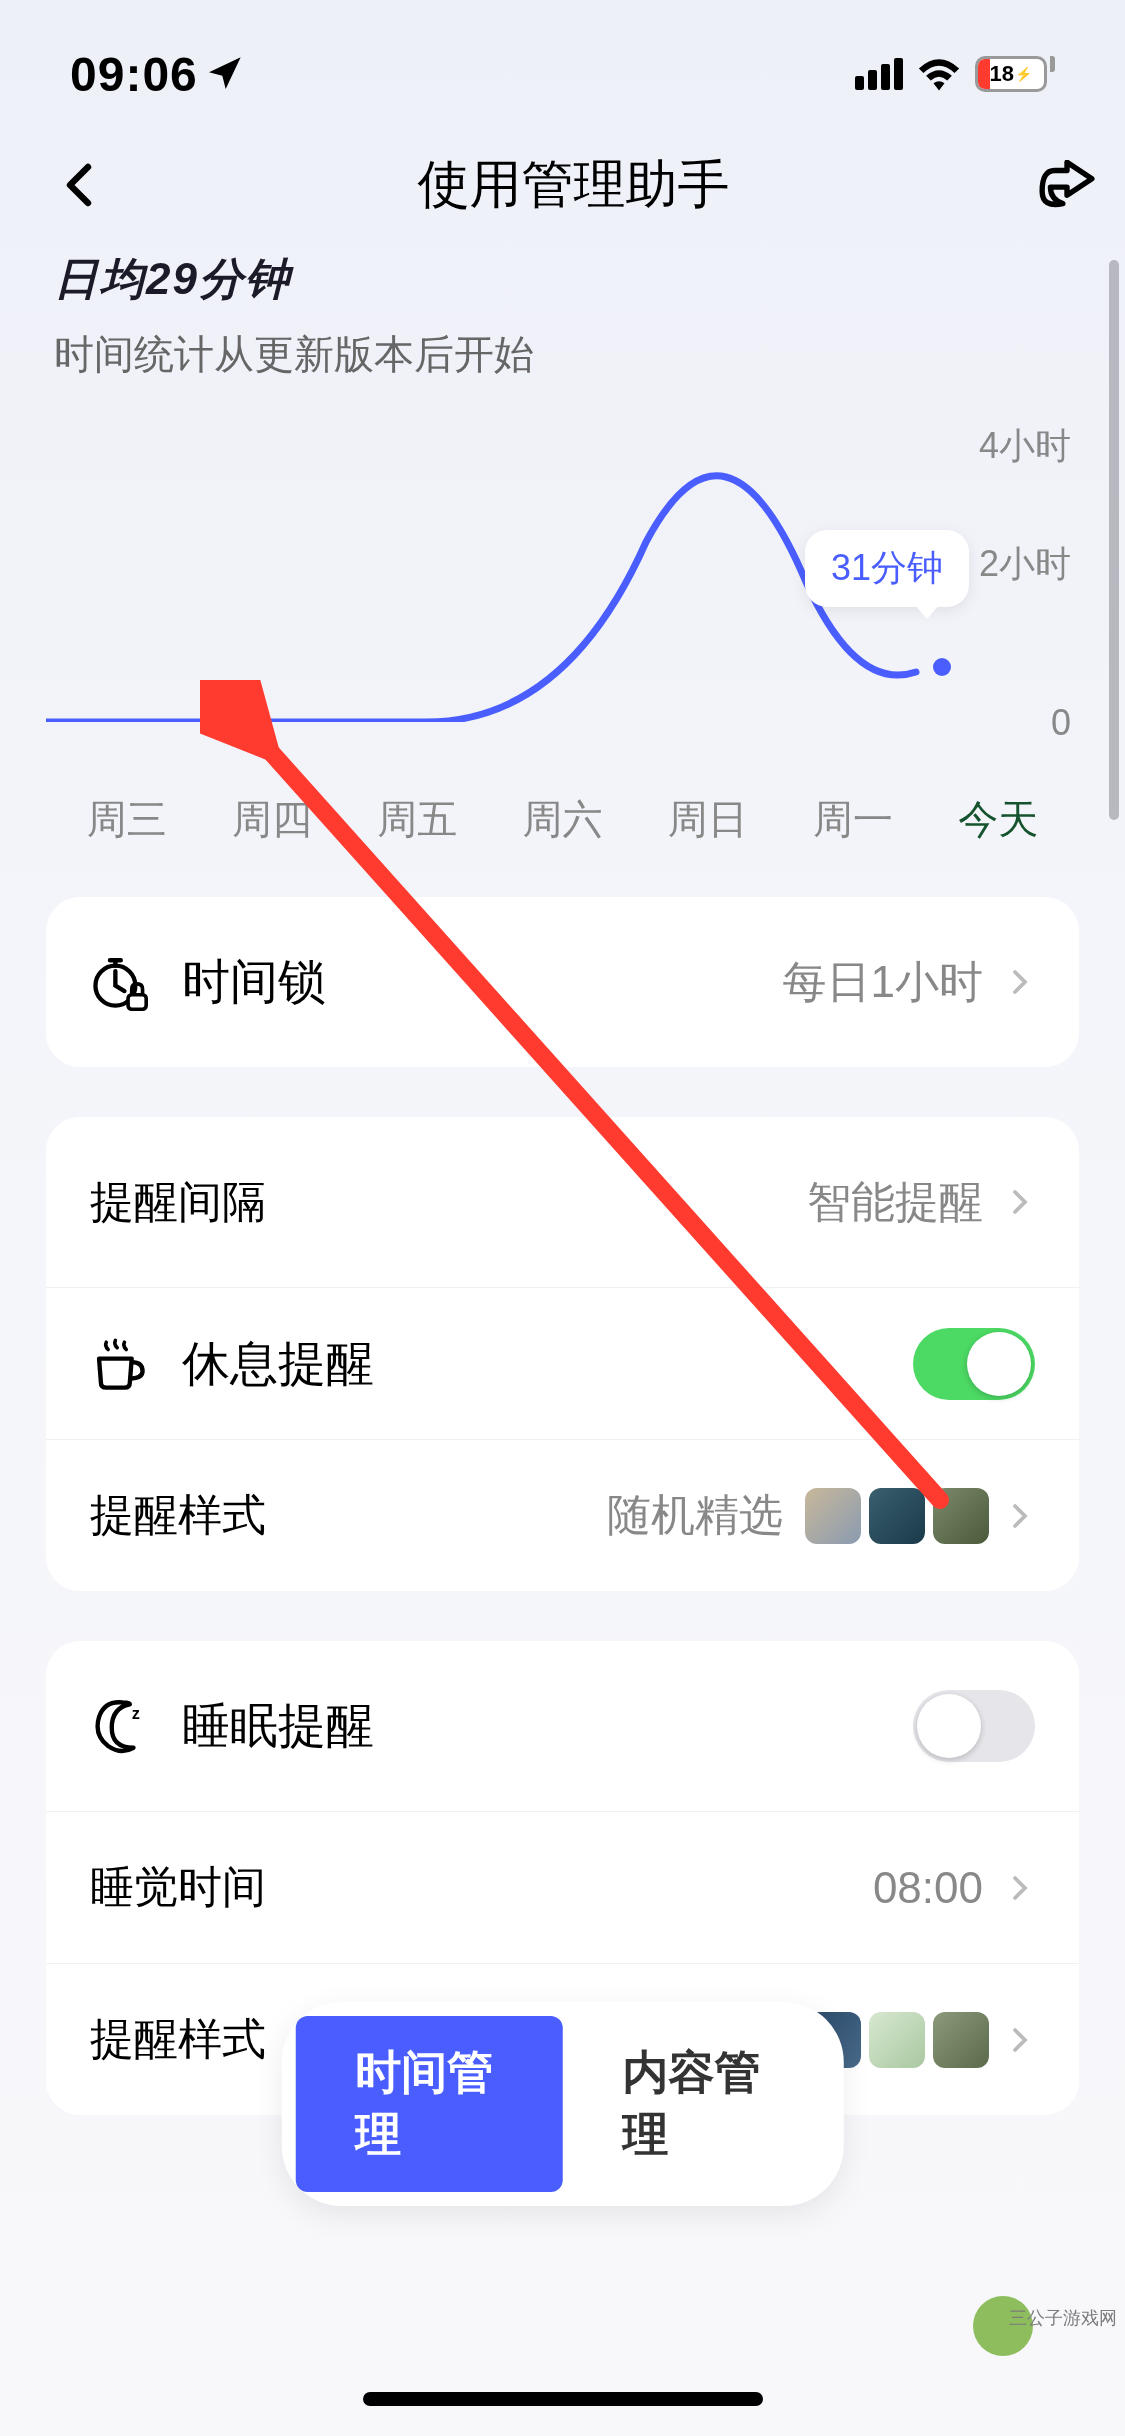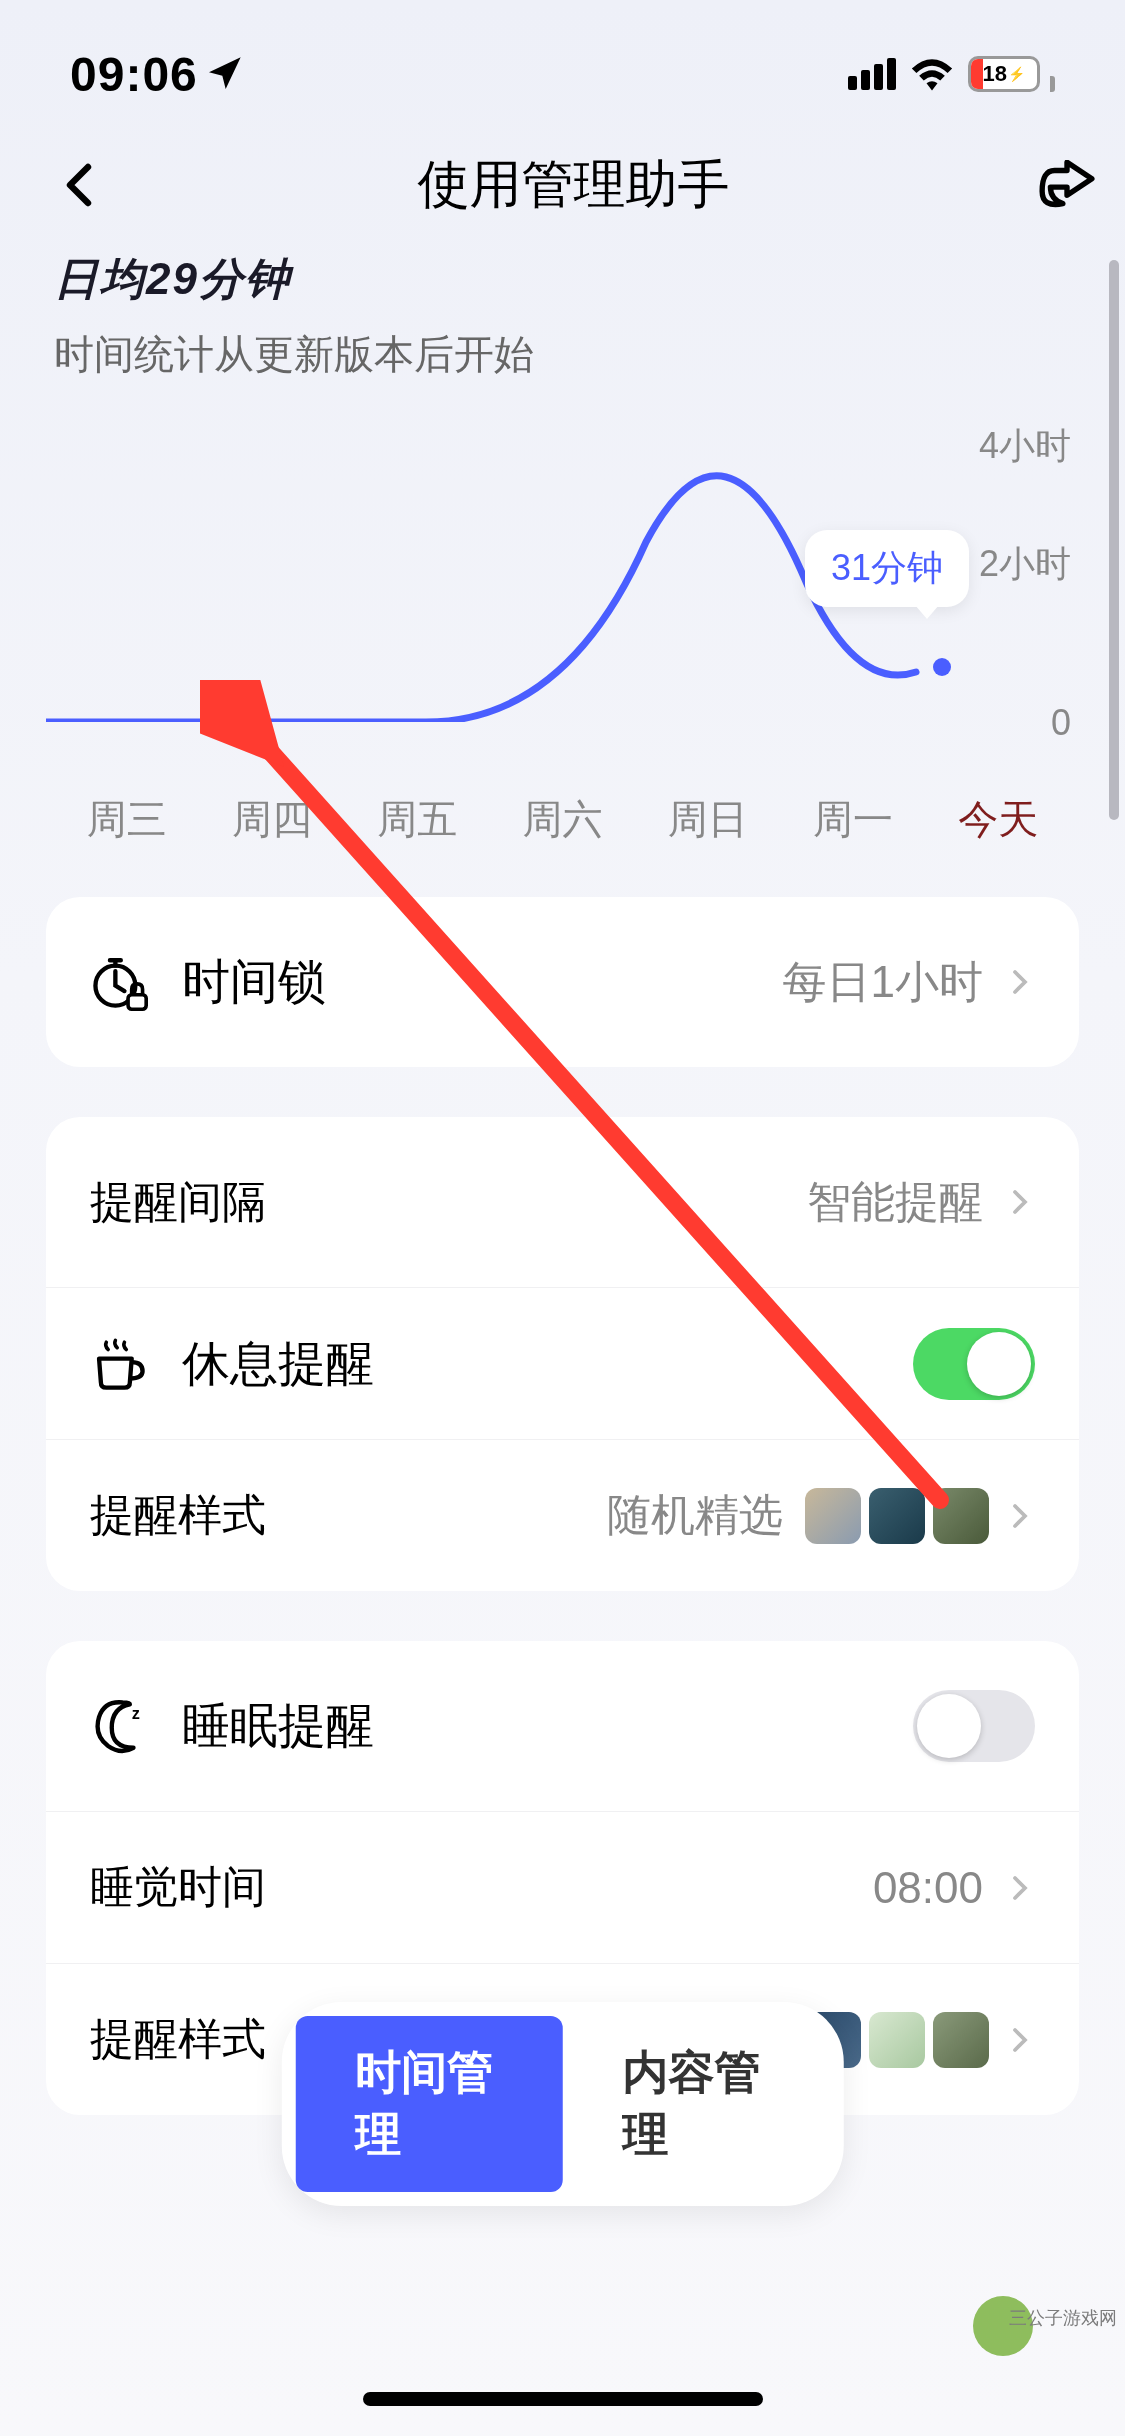--- a/index.html
+++ b/index.html
@@ -5,41 +5,41 @@
 *{margin:0;padding:0;box-sizing:border-box;font-family:-apple-system,BlinkMacSystemFont,"PingFang SC","Helvetica Neue",sans-serif;-webkit-font-smoothing:antialiased}
 html,body{width:1125px;height:2436px;background:linear-gradient(180deg,#eef0f8 0%,#f4f5fa 40%,#f8f8fb 100%);position:relative;overflow:hidden}
 .status-bar{display:flex;justify-content:space-between;align-items:center;padding:28px 70px 0 70px;height:120px}
 .status-time{font-size:48px;font-weight:700;letter-spacing:1px;display:flex;align-items:center;gap:6px}
 .status-time svg{width:40px;height:40px}
 .status-right{display:flex;align-items:center;gap:14px}
 .signal-bars{display:flex;align-items:flex-end;gap:4px}
 .signal-bars span{width:9px;background:#000;border-radius:2px}
 .signal-bars span:nth-child(1){height:14px}.signal-bars span:nth-child(2){height:20px}.signal-bars span:nth-child(3){height:26px}.signal-bars span:nth-child(4){height:32px}
 .wifi-icon{width:44px;height:34px}
-.battery{display:flex;align-items:flex-end;gap:10px}
+.battery{display:flex;align-items:flex-start;gap:3px}
 .battery-body{width:72px;height:36px;border:3px solid #999;border-radius:10px;position:relative;overflow:hidden;background:#fff}
 .battery-fill{position:absolute;left:0;top:0;bottom:0;width:18%;background:#ff3b30}
 .battery-text{position:absolute;inset:0;display:flex;align-items:center;justify-content:center;font-size:22px;font-weight:700;color:#000;z-index:2}
 .battery-tip{width:5px;height:16px;background:#999;border-radius:0 3px 3px 0}
 .nav-bar{display:flex;align-items:center;justify-content:space-between;padding:30px 28px 30px 50px}
 .nav-back,.nav-share{width:60px;height:60px;display:flex;align-items:center;justify-content:center}
 .nav-title{font-size:52px;font-weight:500;color:#000}
 .content{padding:0 46px}
 .big-title{font-size:44px;font-weight:900;color:#1a1a28;letter-spacing:2px;padding-left:8px;font-style:italic}
 .subtitle{font-size:40px;color:#666;padding:18px 0 0 8px}
 .chart-wrap{position:relative;height:420px;margin-top:40px}
 .chart-y{position:absolute;right:8px;font-size:36px;color:#888}
 .chart-y.y4{top:0}.chart-y.y2{top:118px}.chart-y.y0{top:280px}
 .chart-line{position:absolute;left:0;right:110px;top:0;height:300px}
 .chart-tooltip{position:absolute;right:110px;top:108px;background:#fff;border-radius:22px;padding:14px 26px;font-size:36px;color:#4a5eff;font-weight:500;box-shadow:0 4px 16px rgba(0,0,0,0.08)}
 .chart-tooltip::after{content:"";position:absolute;bottom:-12px;right:30px;width:0;height:0;border-left:12px solid transparent;border-right:12px solid transparent;border-top:14px solid #fff}
 .chart-dot{position:absolute;width:18px;height:18px;background:#4a5eff;border-radius:50%;right:128px;top:236px}
 .days{display:flex;padding:0 8px;margin-top:-50px}
 .day{flex:1;text-align:center;font-size:40px;color:#888}
-.day.active{color:#7f1d1d;font-weight:500}
+.day.active{color:#14532d;font-weight:500}
 .card{background:#fff;border-radius:34px;margin-top:50px;overflow:hidden}
 .row{display:flex;align-items:center;padding:0 44px;min-height:152px;border-top:1px solid #f0f0f2}
 .row:first-child{border-top:none;min-height:170px}
 .row-icon{width:58px;height:58px;margin-right:34px;flex-shrink:0}
 .row-label{font-size:48px;color:#000;flex:1}
 .row-sublabel{font-size:44px;color:#000;flex:1}
 .row-value{font-size:44px;color:#888;margin-right:6px}
 .row-chev{width:30px;height:30px;margin-left:16px;flex-shrink:0}
 .row-chev svg{width:100%;height:100%}
 .switch{width:122px;height:72px;border-radius:36px;position:relative;transition:.2s}

